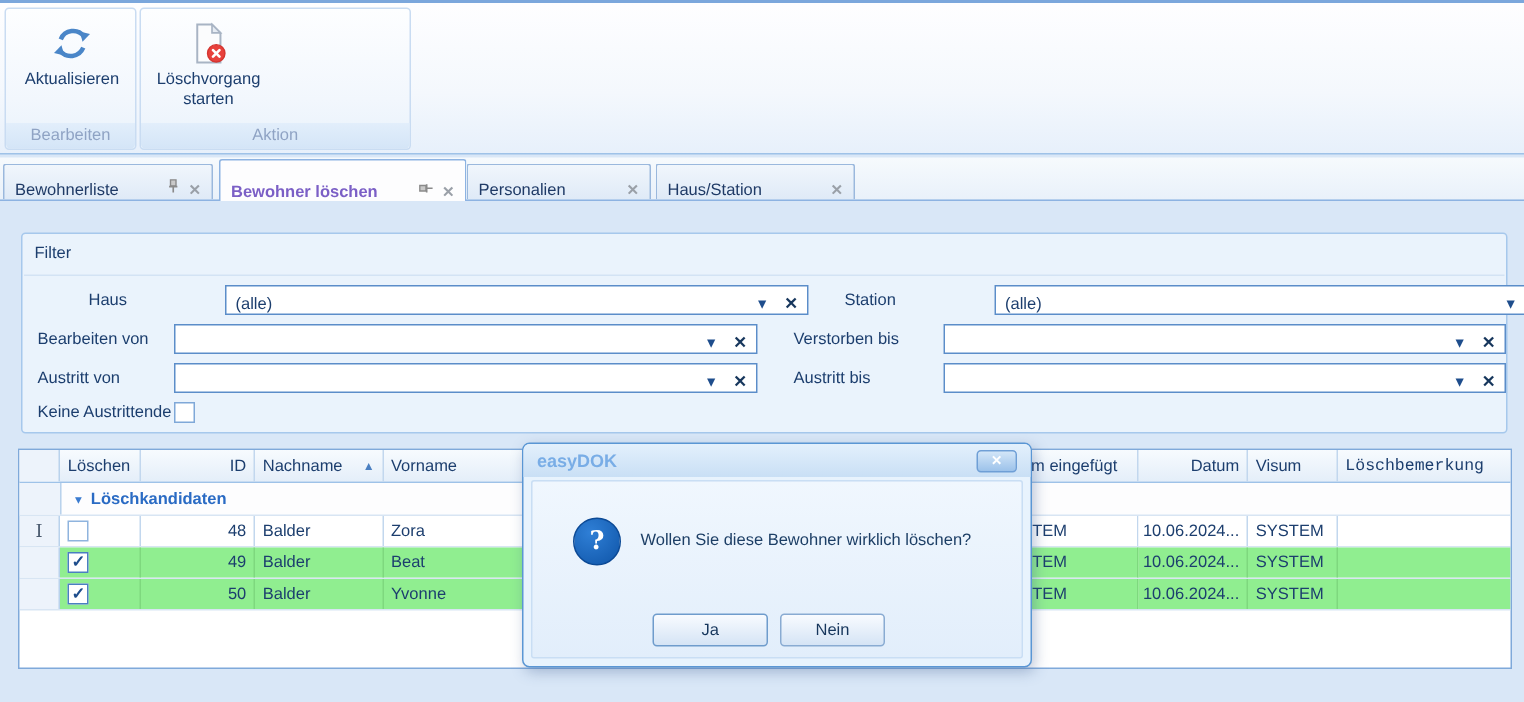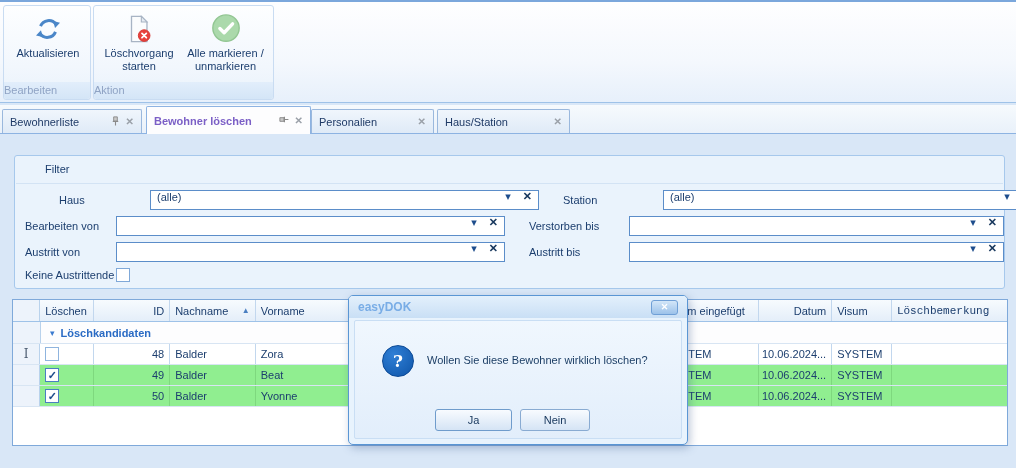--- a/index.html
+++ b/index.html
@@ -23,21 +23,21 @@
   .rgroup {
     position:absolute; top:3px; height:95px;
     background: linear-gradient(#fdfeff, #f2f7fd 65%, #e9f2fb);
     border:1px solid #c9dcf2; border-radius:3px;
   }
   .rgroup-bearbeiten { left:3px; width:88px; }
   .rgroup-aktion { left:93px; width:181px; }
   .rgroup-label {
     position:absolute; bottom:0; left:0; right:0; height:17px;
     background: linear-gradient(#e2eefb, #d4e5f7);
-    color:#8fa3c4; text-align:left; line-height:16px;
+    color:#8fa3c4; text-align:center; line-height:16px;
     border-radius:0 0 3px 3px;
   }
   .rbutton {
     position:absolute; top:5px; display:flex; flex-direction:column;
     align-items:center; text-align:center; color:#1c3e6e; cursor:default;
   }
   .rbutton .ricon { height:36px; display:flex; align-items:center; justify-content:center; }
   .rbutton .rlabel { line-height:13px; }
   .btn-aktualisieren { left:5px; width:78px; }
   .btn-loeschvorgang { left:3px; width:84px; }
@@ -46,21 +46,21 @@
   
   .tabbar {
     position:absolute; top:105px; left:0; width:1016px; height:28px;
     background: linear-gradient(#f6fafd, #e9f1fa);
   }
   .tab {
     position:absolute; bottom:0; height:24px;
     background: linear-gradient(#f0f6fc, #dfeaf7);
     border:1px solid #9ab8dd; border-bottom:none;
     border-radius:2px 2px 0 0;
-    display:flex; align-items:center; padding:0 7px; gap:5px;
+    display:flex; align-items:flex-end; padding:0 7px; gap:5px;
     color:#1f3a66; cursor:default;
   }
   .tab.active {
     height:28px; bottom:-1px; z-index:3;
     background:#fdfdfe; border-color:#8db3e2;
     color:#7b5fc6; font-weight:bold;
   }
   .tab-label { flex:1; white-space:nowrap; overflow:hidden; }
   .tab-close { color:#9aa0a8; font-weight:bold; font-size:10px; }
   .tab1 { left:2px;   width:140px; }
@@ -72,26 +72,26 @@
   .content {
     position:absolute; top:133px; left:0; width:1016px; height:335px;
     background:#d9e7f7; border-top:1px solid #8db3e2;
   }
 
   
   .filterbox {
     position:absolute; left:14px; top:21px; width:991px; height:134px;
     background:#eaf3fc; border:1px solid #a6c8ec; border-radius:3px;
   }
-  .filter-title { position:absolute; left:30px; top:7px; }
+  .filter-title { position:absolute; left:8px; top:7px; }
   .filter-sep { position:absolute; left:1px; right:1px; top:27px; border-top:1px solid #d3e3f4; }
   .flabel { position:absolute; line-height:20px; }
   .combo {
     position:absolute; height:20px; background:#fff;
-    border:1px solid #5b8dc9; display:flex; align-items:flex-start;
+    border:1px solid #5b8dc9; display:flex; align-items:flex-end;
     padding:0 6px; cursor:default;
   }
   .combo-value { flex:1; white-space:nowrap; overflow:hidden; }
   .combo-arrow { color:#1e4d8c; font-size:11px; margin-right:12px; line-height:1; }
   .combo-clear { color:#16365c; font-weight:bold; font-size:11px; line-height:1; }
   .lcol-label { left:10px; }  .lcol-combo { left:101px; width:389px; }
   .rcol-label { left:514px; } .rcol-combo { left:614px; width:375px; }
   .frow1 { top:34px;margin-left:34px; } .frow2 { top:60px; } .frow3 { top:86px; }
   .fcheckbox {
     position:absolute; left:101px; top:112px; width:14px; height:14px;
@@ -213,29 +213,20 @@
       <span class="ricon">
         <svg width="30" height="30" viewBox="0 0 32 32">
           <path d="M8 2.5 H18.5 L24.5 8.5 V29.5 H8 Z" fill="#fbfcfd" stroke="#a8b4c4" stroke-width="1.4"></path>
           <path d="M18.5 2.5 V8.5 H24.5 Z" fill="#e6ecf3" stroke="#a8b4c4" stroke-width="1.2"></path>
           <circle cx="21.5" cy="23" r="6.2" fill="#e8413c" stroke="#d53530"></circle>
           <path d="M19.2 20.7 L23.8 25.3 M23.8 20.7 L19.2 25.3" stroke="#fff" stroke-width="1.9" stroke-linecap="round"></path>
         </svg>
       </span>
       <span class="rlabel">Löschvorgang starten</span>
     </div>
-    <div class="rbutton btn-allemarkieren">
-      <span class="ricon">
-        <svg width="32" height="32" viewBox="0 0 34 34">
-          <circle cx="17" cy="16" r="14" fill="#abd9ab" stroke="#92c692" stroke-width="1.5"></circle>
-          <path d="M10.5 16.5 L15 21 L24 11.5" fill="none" stroke="#fff" stroke-width="3.6" stroke-linecap="round" stroke-linejoin="round"></path>
-        </svg>
-      </span>
-      <span class="rlabel">Alle markieren / unmarkieren</span>
-    </div>
     <div class="rgroup-label">Aktion</div>
   </div>
 </div>
 
 <div class="tabbar">
   <div class="tab tab1">
     <span class="tab-label">Bewohnerliste</span>
     <span>
       <svg width="11" height="12" viewBox="0 0 12 12">
         <path d="M4 1.5 h4 v4.5 h-4 z" fill="#c9c9c9" stroke="#8a8a8a"></path>

